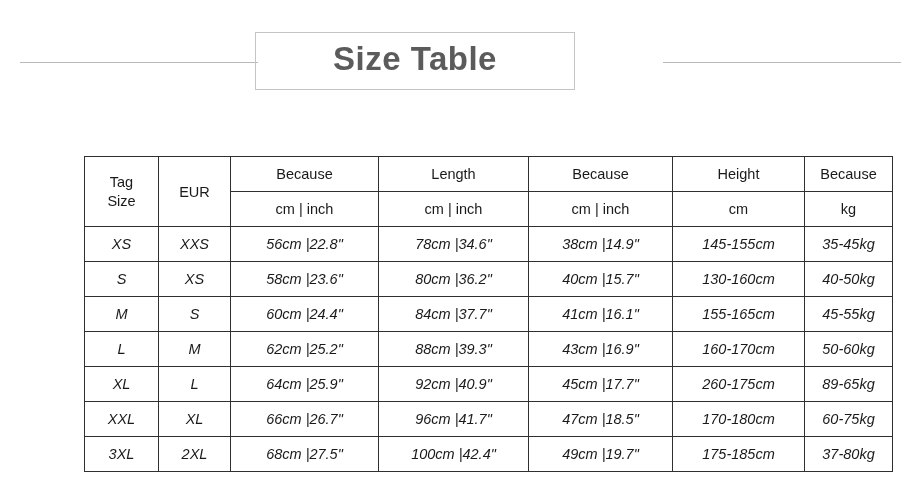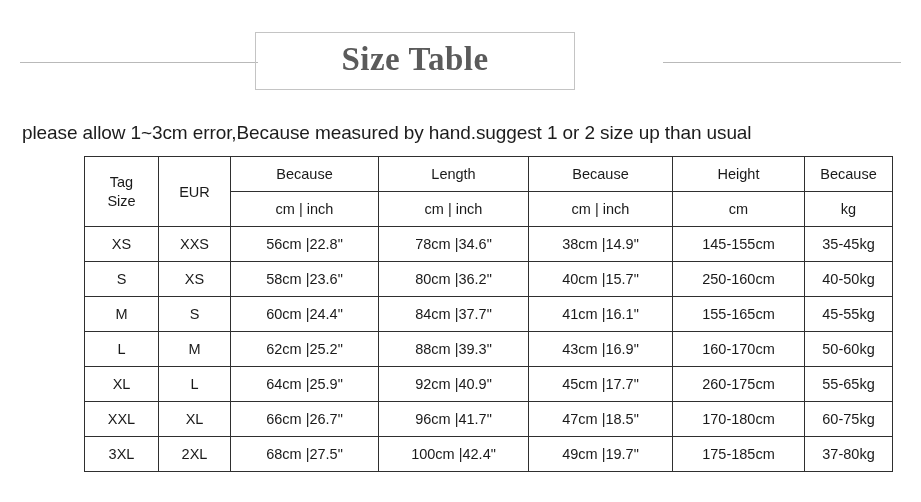--- a/index.html
+++ b/index.html
@@ -43,21 +43,21 @@
     height: 58px;
     border: 1px solid #c4c4c4;
     box-sizing: border-box;
   }
   .title-text {
     position: absolute;
     left: 255px;
     top: 36px;
     width: 320px;
     text-align: center;
-    font-family: Liberation Serif, serif;
+    font-family: Liberation Sans, sans-serif;
     font-weight: bold;
     font-size: 33px;
     letter-spacing: 0.5px;
     color: #5b5b5b;
     line-height: 46px;
   }
 
   
   .note {
     position: absolute;
@@ -99,35 +99,34 @@
   .col-should { width: 144px; }
   .col-height { width: 132px; }
   .col-weight { width: 88px; }
 
   .head-top td { height: 36px; }
   .head-sub td { height: 33px; }
   .tagsize-cell {
     line-height: 1.25;
     font-size: 14.5px;
   }
-  .body-row td { height: 35.5px; }
+  .body-row td { height: 35.5px; font-style: italic; }
 </style>
 </head>
 <body>
 
 <div class="page">
 
   <div class="title-area">
     <div class="rule rule-left"></div>
     <div class="rule rule-right"></div>
     <div class="title-box"></div>
     <div class="title-text">Size Table</div>
   </div>
 
-  <div class="note">please allow 1~3cm error,Because measured by hand.suggest 1 or 2 size up than usual</div>
 
   <div class="table-wrap">
     <table class="size-table">
       <colgroup>
         <col class="col-tag">
         <col class="col-eur">
         <col class="col-len">
         <col class="col-chest">
         <col class="col-should">
         <col class="col-height">
@@ -162,21 +161,21 @@
           <td>38cm |14.9"</td>
           <td>145-155cm</td>
           <td>35-45kg</td>
         </tr>
         <tr class="body-row">
           <td>S</td>
           <td>XS</td>
           <td>58cm |23.6"</td>
           <td>80cm |36.2"</td>
           <td>40cm |15.7"</td>
-          <td>250-160cm</td>
+          <td>130-160cm</td>
           <td>40-50kg</td>
         </tr>
         <tr class="body-row">
           <td>M</td>
           <td>S</td>
           <td>60cm |24.4"</td>
           <td>84cm |37.7"</td>
           <td>41cm |16.1"</td>
           <td>155-165cm</td>
           <td>45-55kg</td>
@@ -190,21 +189,21 @@
           <td>160-170cm</td>
           <td>50-60kg</td>
         </tr>
         <tr class="body-row">
           <td>XL</td>
           <td>L</td>
           <td>64cm |25.9"</td>
           <td>92cm |40.9"</td>
           <td>45cm |17.7"</td>
           <td>260-175cm</td>
-          <td>55-65kg</td>
+          <td>89-65kg</td>
         </tr>
         <tr class="body-row">
           <td>XXL</td>
           <td>XL</td>
           <td>66cm |26.7"</td>
           <td>96cm |41.7"</td>
           <td>47cm |18.5"</td>
           <td>170-180cm</td>
           <td>60-75kg</td>
         </tr>

